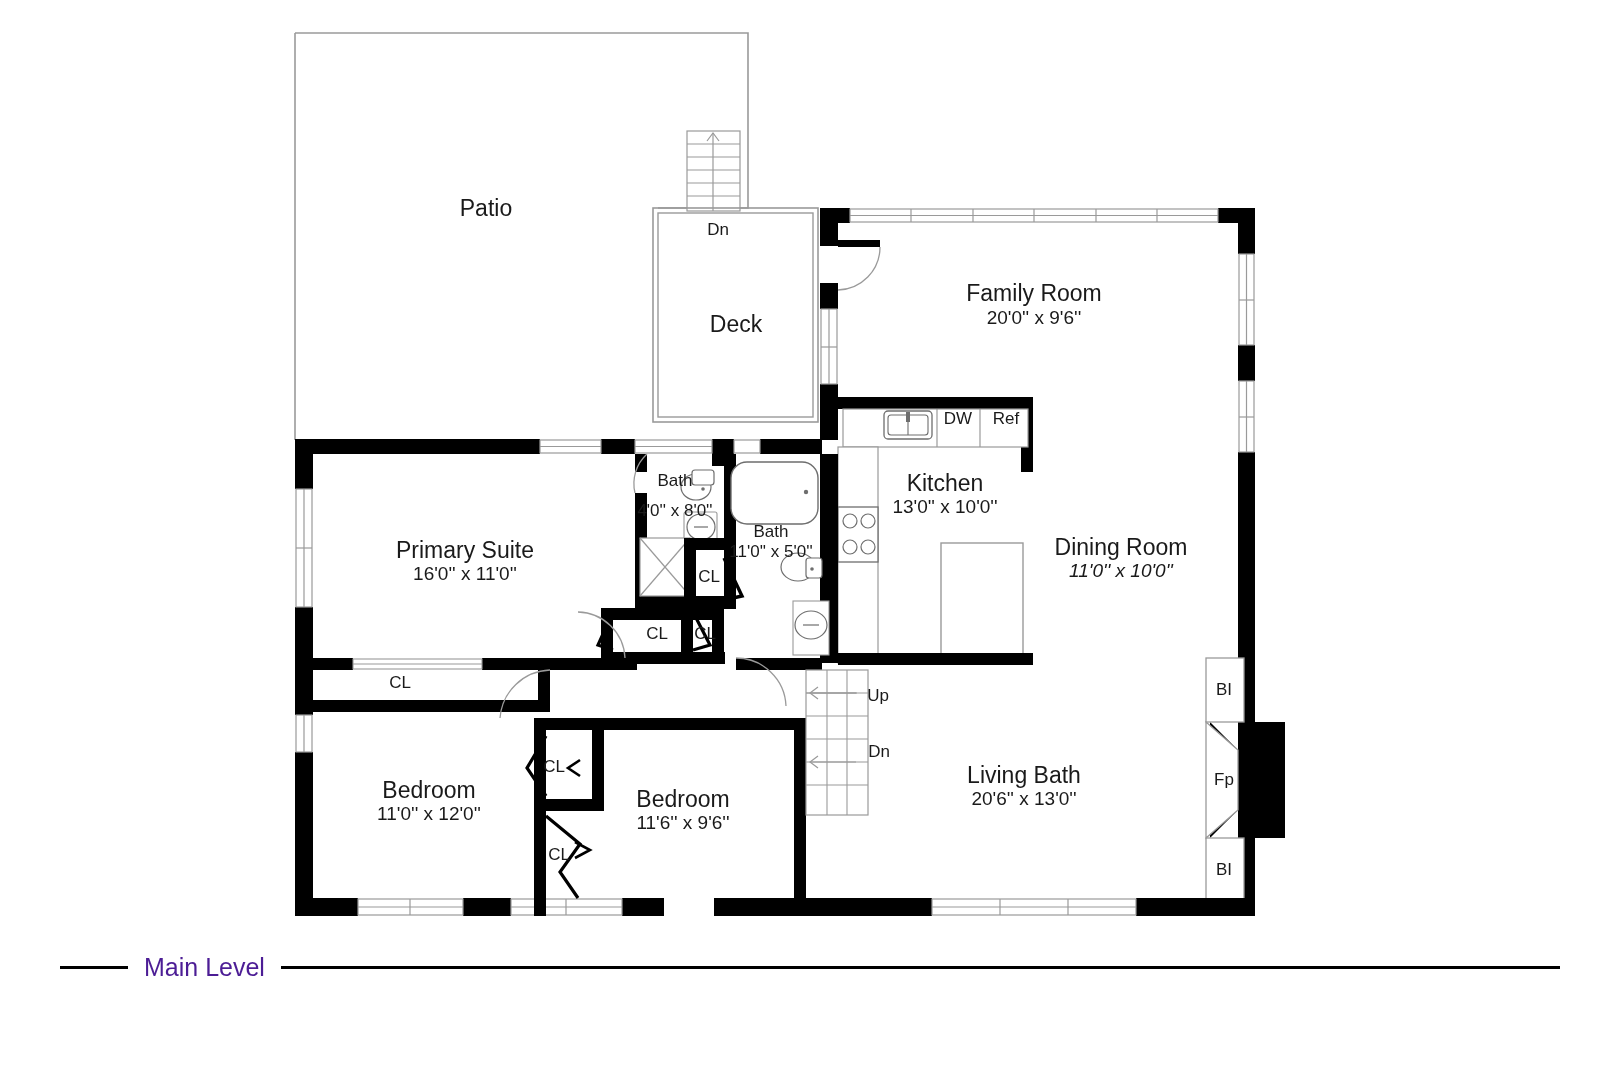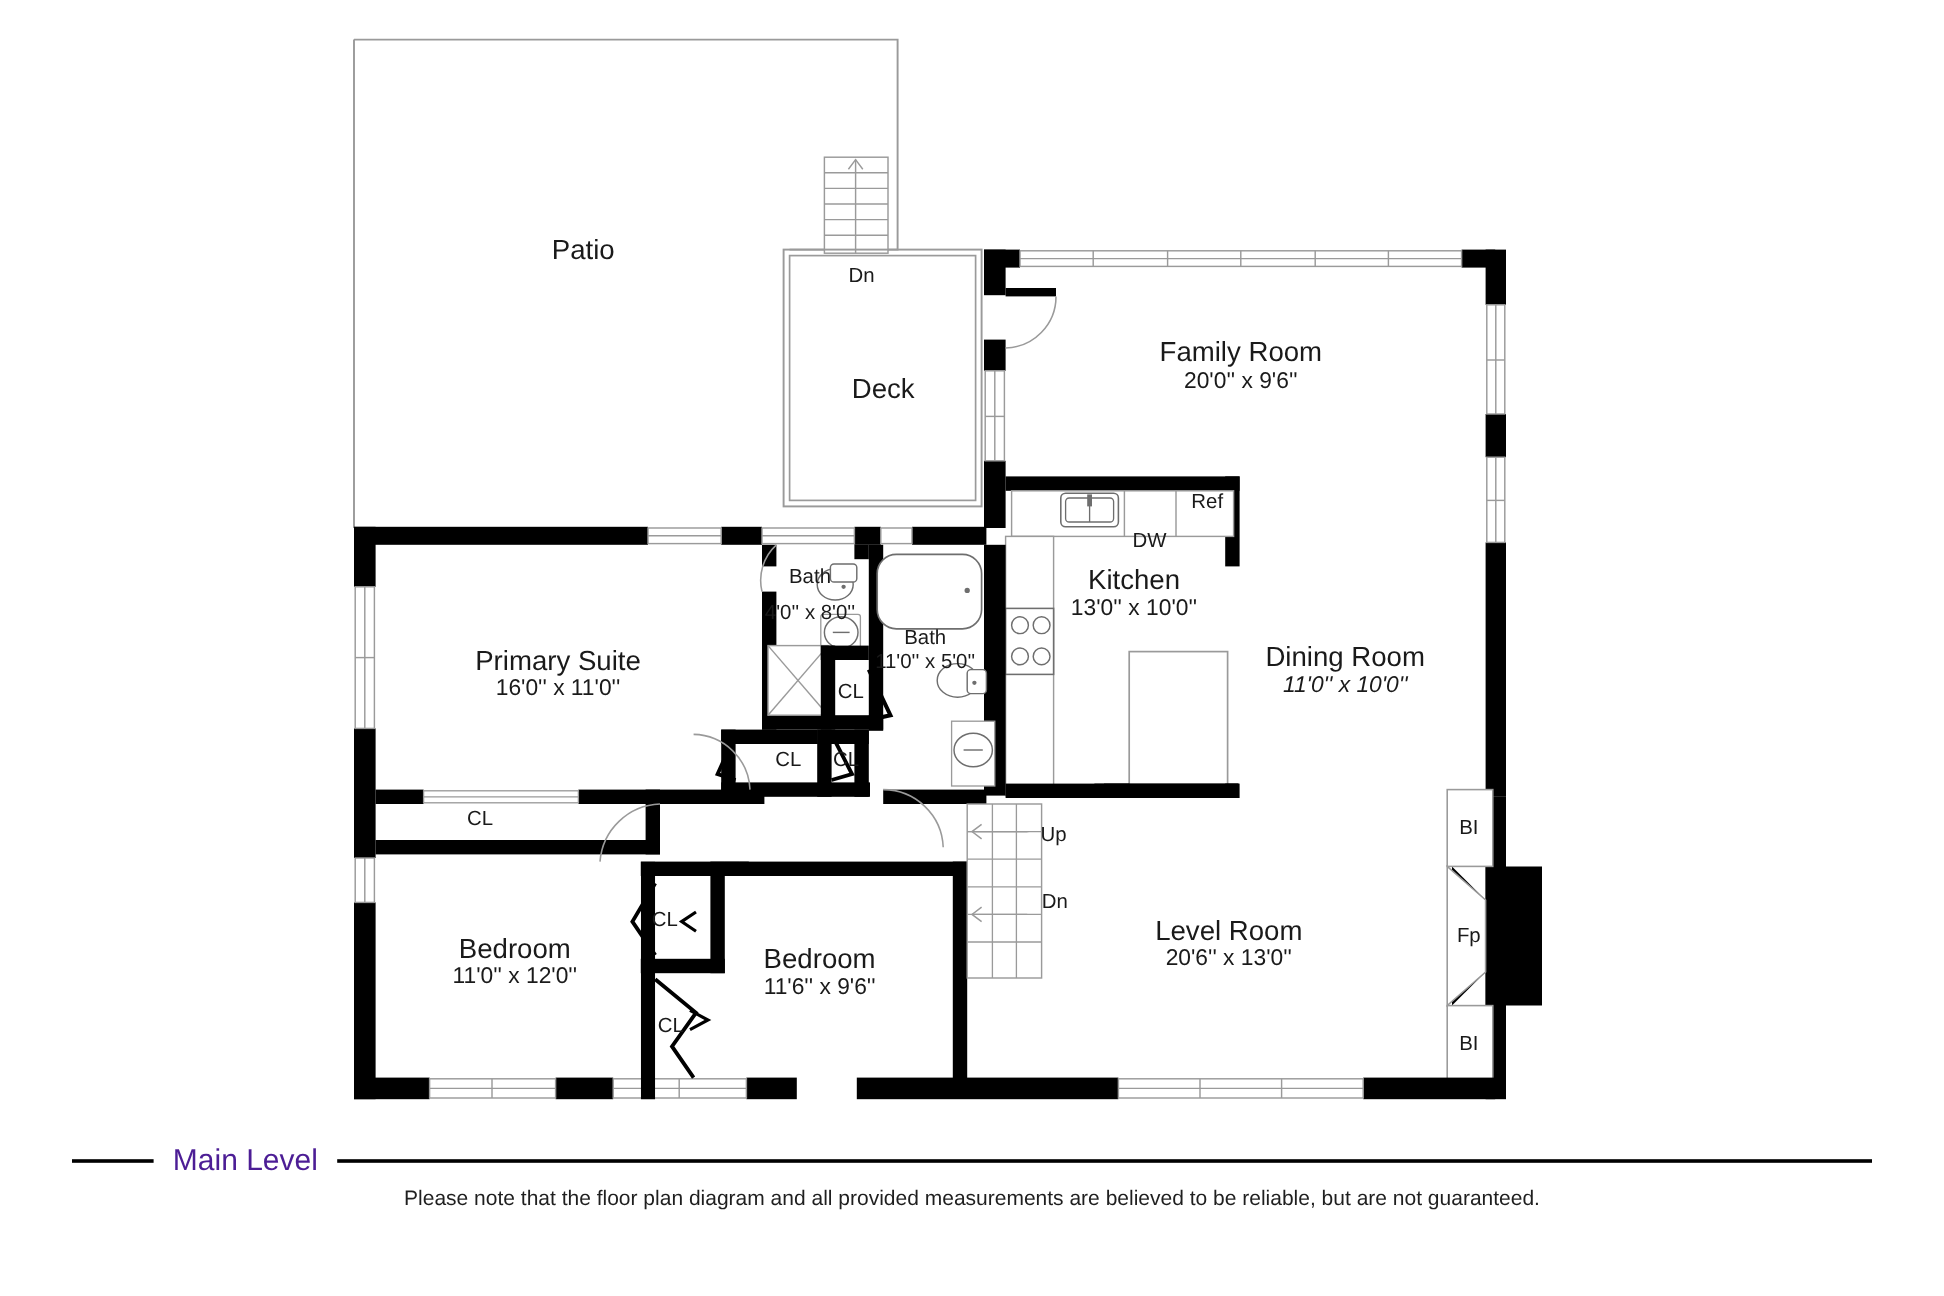--- a/index.html
+++ b/index.html
@@ -372,21 +372,21 @@
 
   <div class="label rm-name" style="left:1034px; top:293px;">Family Room</div>
   <div class="label rm-dim" style="left:1034px; top:318px;">20'0'' x 9'6''</div>
 
   <div class="label rm-name" style="left:945px; top:483px;">Kitchen</div>
   <div class="label rm-dim" style="left:945px; top:507px;">13'0'' x 10'0''</div>
 
   <div class="label rm-name" style="left:1121px; top:547px;">Dining Room</div>
   <div class="label rm-dim" style="left:1121px; top:571px;font-style:italic;">11'0'' x 10'0''</div>
 
-  <div class="label rm-name" style="left:1024px; top:775px;">Level Room</div>
+  <div class="label rm-name" style="left:1024px; top:775px;">Living Bath</div>
   <div class="label rm-dim" style="left:1024px; top:799px;">20'6'' x 13'0''</div>
 
   <div class="label rm-name" style="left:465px; top:550px;">Primary Suite</div>
   <div class="label rm-dim" style="left:465px; top:574px;">16'0'' x 11'0''</div>
 
   <div class="label sm" style="left:675px; top:481px;">Bath</div>
   <div class="label sm" style="left:675px; top:500px;margin-top:11px;">4'0'' x 8'0''</div>
 
   <div class="label sm" style="left:771px; top:532px;">Bath</div>
   <div class="label sm" style="left:771px; top:552px;">11'0'' x 5'0''</div>
@@ -397,32 +397,31 @@
   <div class="label rm-name" style="left:683px; top:799px;">Bedroom</div>
   <div class="label rm-dim" style="left:683px; top:823px;">11'6'' x 9'6''</div>
 
   <div class="label sm" style="left:400px; top:683px;">CL</div>
   <div class="label sm" style="left:709px; top:577px;">CL</div>
   <div class="label sm" style="left:657px; top:634px;">CL</div>
   <div class="label sm" style="left:705px; top:634px;">CL</div>
   <div class="label sm" style="left:554px; top:767px;">CL</div>
   <div class="label sm" style="left:559px; top:855px;">CL</div>
 
-  <div class="label sm" style="left:958px; top:419px;margin-top:32px;">DW</div>
+  <div class="label sm" style="left:958px; top:419px;">DW</div>
   <div class="label sm" style="left:1006px; top:419px;text-align:center;">Ref</div>
   <div class="label sm" style="left:1224px; top:780px;">Fp</div>
   <div class="label sm" style="left:1224px; top:690px;">BI</div>
   <div class="label sm" style="left:1224px; top:870px;">BI</div>
 
   <div class="label sm" style="left:878px; top:696px;">Up</div>
   <div class="label sm" style="left:879px; top:752px;">Dn</div>
 
 </div>
 
 <div class="level-row">
   <div class="level-rule-left"></div>
   <div class="level-text">Main Level</div>
   <div class="level-rule-right"></div>
 </div>
 
 <div class="footer" style="top:985px;">
-  <div class="foot-line">Please note that the floor plan diagram and all provided measurements are believed to be reliable, but are not guaranteed.</div>
 </div>
 
 </body></html>

